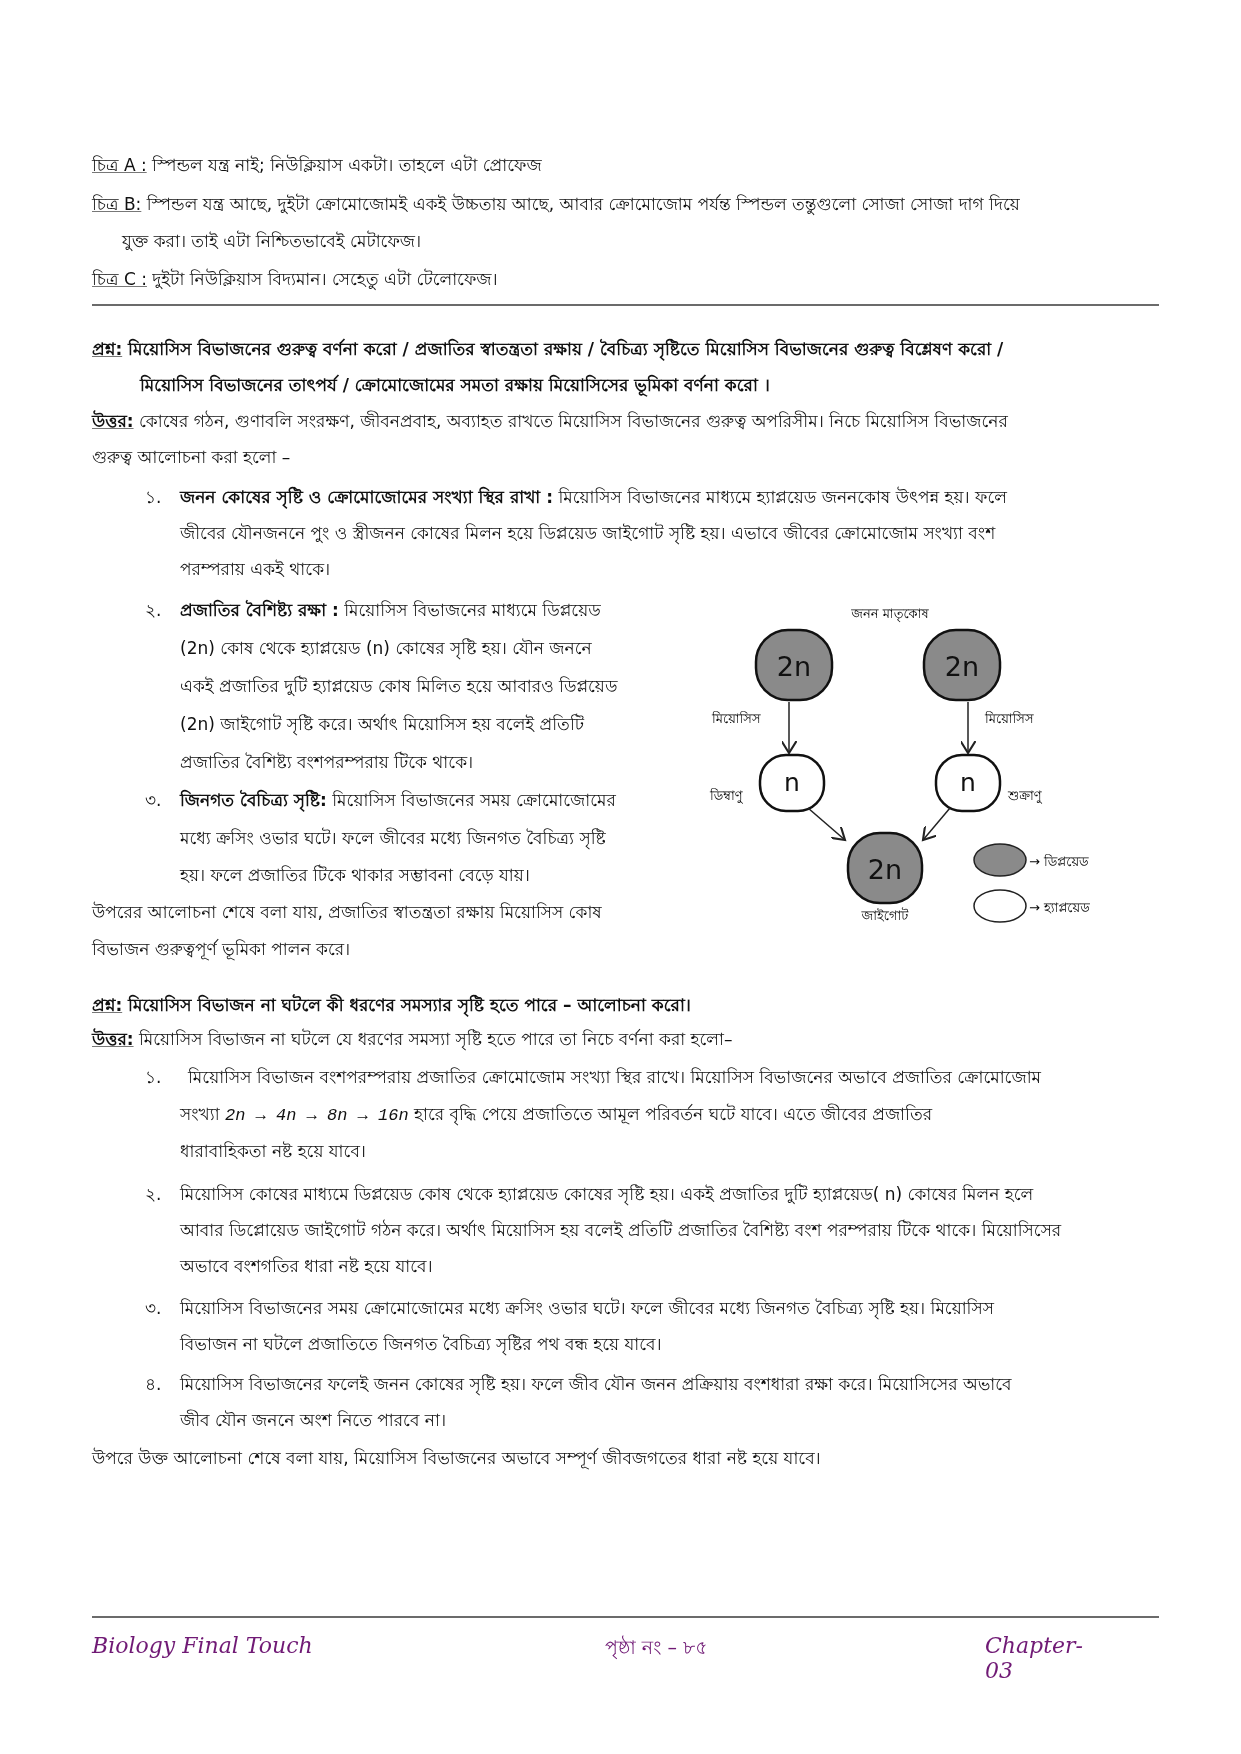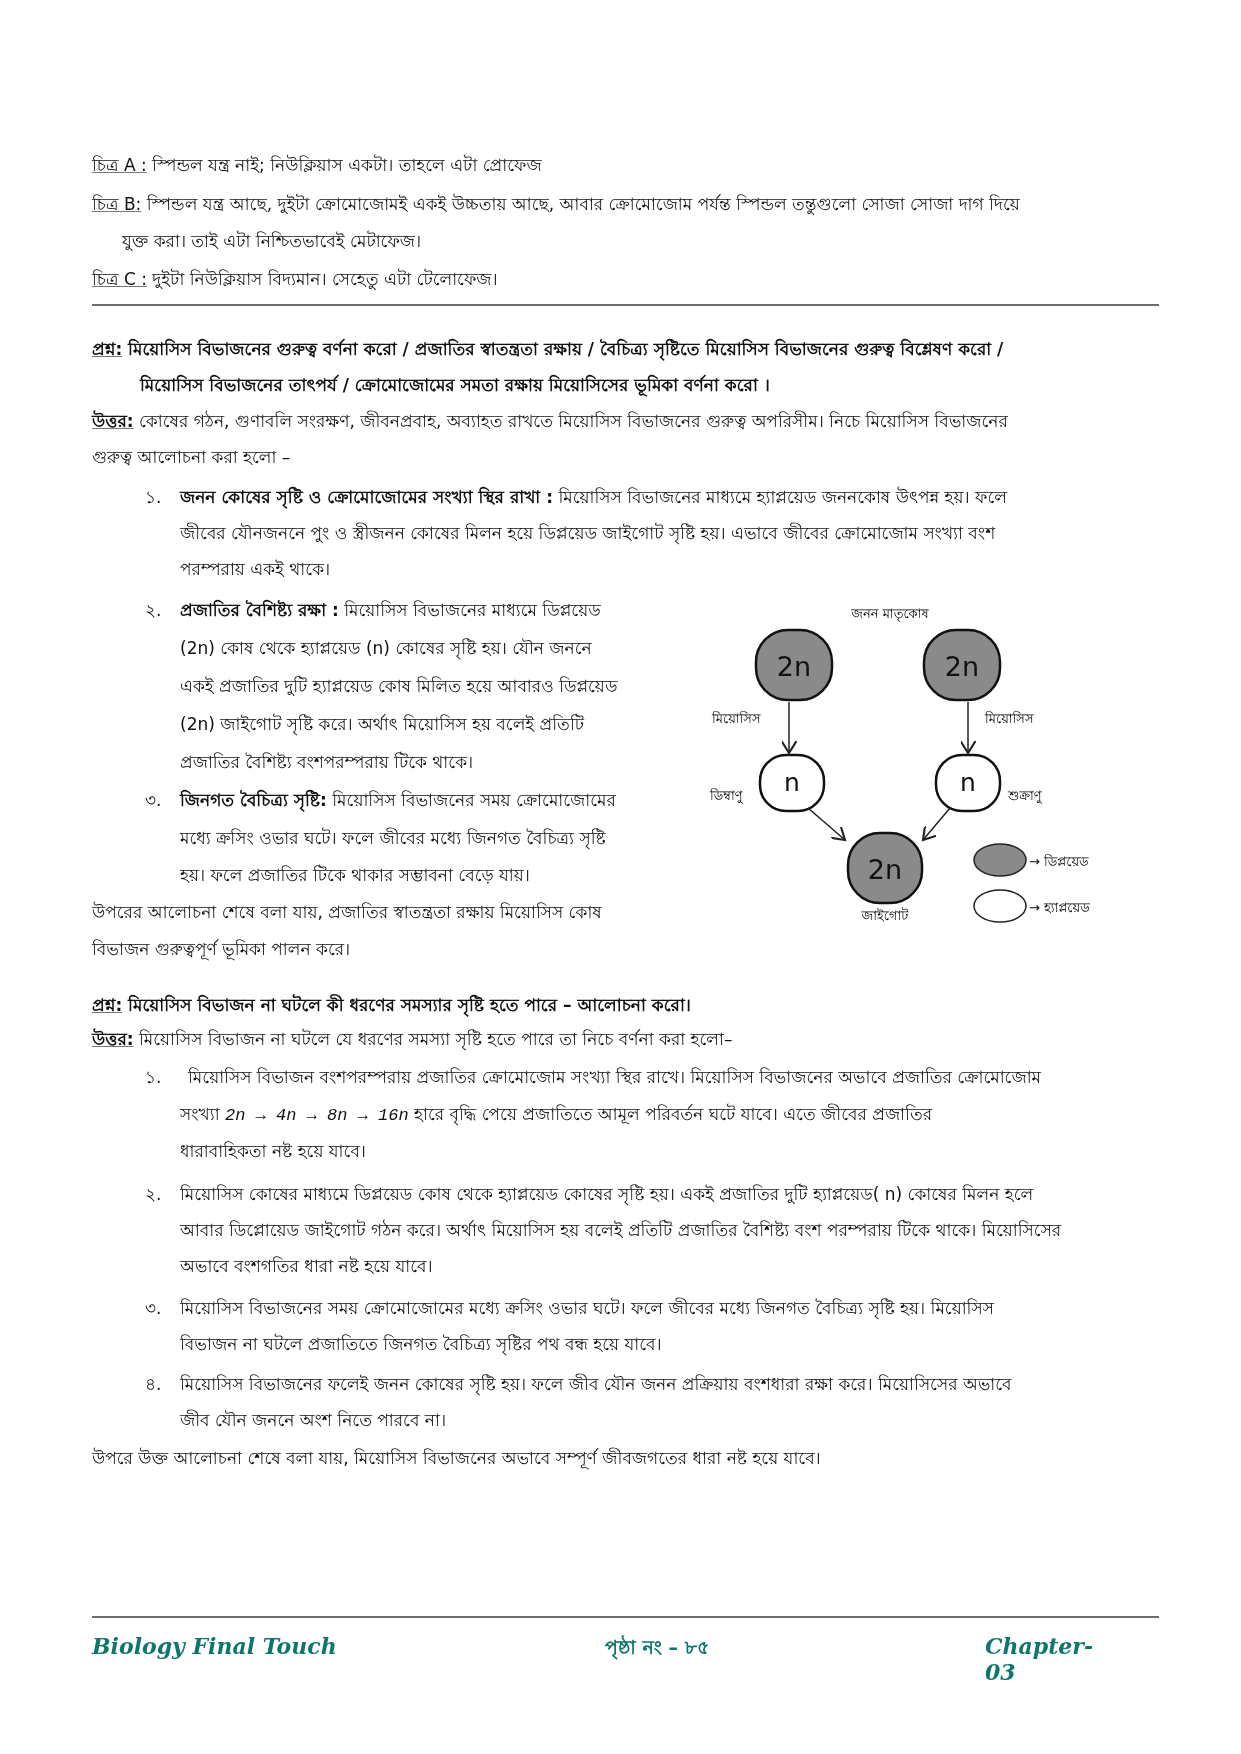--- a/index.html
+++ b/index.html
@@ -4,21 +4,21 @@
 <style>
   html, body { margin: 0; padding: 0; background: #ffffff; }
   body { width: 1241px; height: 1754px; position: relative; overflow: hidden;
          font-family: "DejaVu Sans", sans-serif; color: #111; font-size: 17px; }
   .page { position: absolute; left: 0; top: 0; width: 1025px; height: 1754px; }
   .line { position: absolute; left: 92px; white-space: nowrap; line-height: 24px; }
   .u { text-decoration: underline; text-decoration-color: #777; }
   .b { font-weight: bold; }
   .hr { position: absolute; left: 92px; width: 1067px; height: 2px; background: #6b6b6b; }
   .math { font-family: Liberation Mono, monospace; font-style: italic; }
-  .footer { position: absolute; top: 1633px; font-family: "DejaVu Serif", serif; font-style: italic; font-size: 22px; color: #0f766e; font-weight: bold; }
+  .footer { position: absolute; top: 1633px; font-family: "DejaVu Serif", serif; font-style: italic; font-size: 22px; color: #701a75; }
   .footer-mid { font-family: "DejaVu Sans", sans-serif; font-style: normal; font-size: 19px; }
   svg text { font-family: "DejaVu Sans", sans-serif; }
 </style>
 </head>
 <body>
 
 <div class="page">
 
   <div class="line" style="top:153px;">
     <span class="u">চিত্র A :</span>

